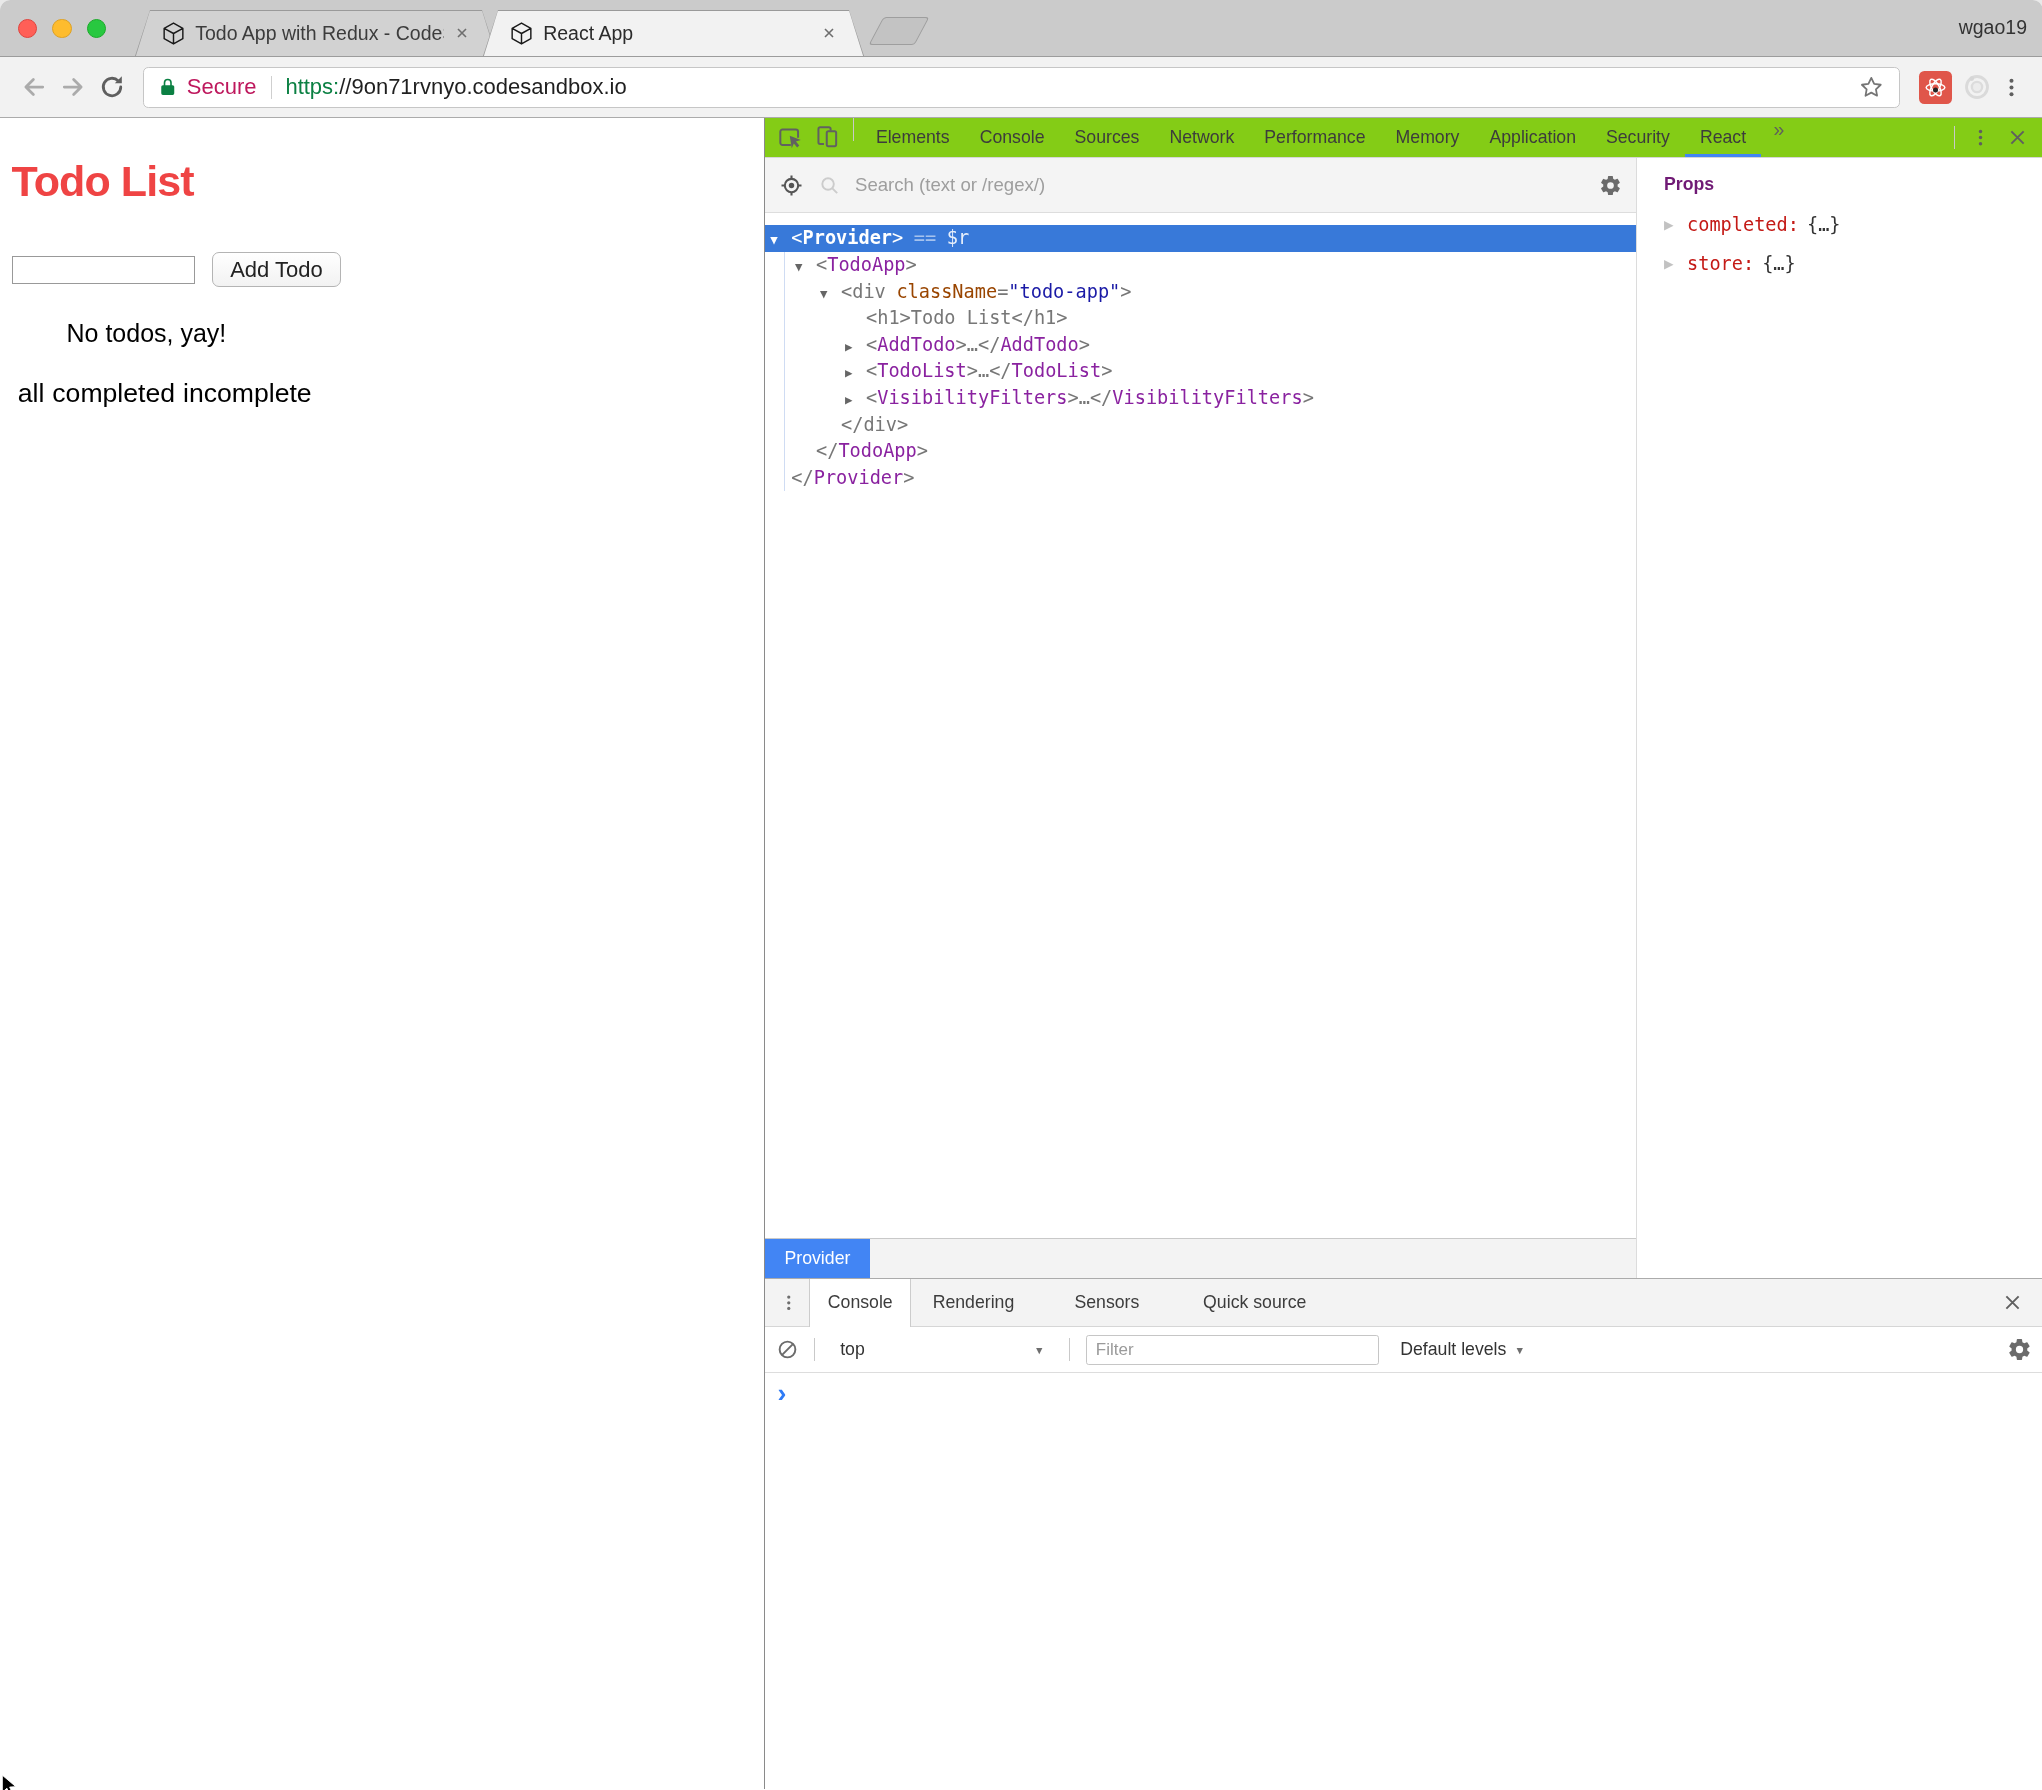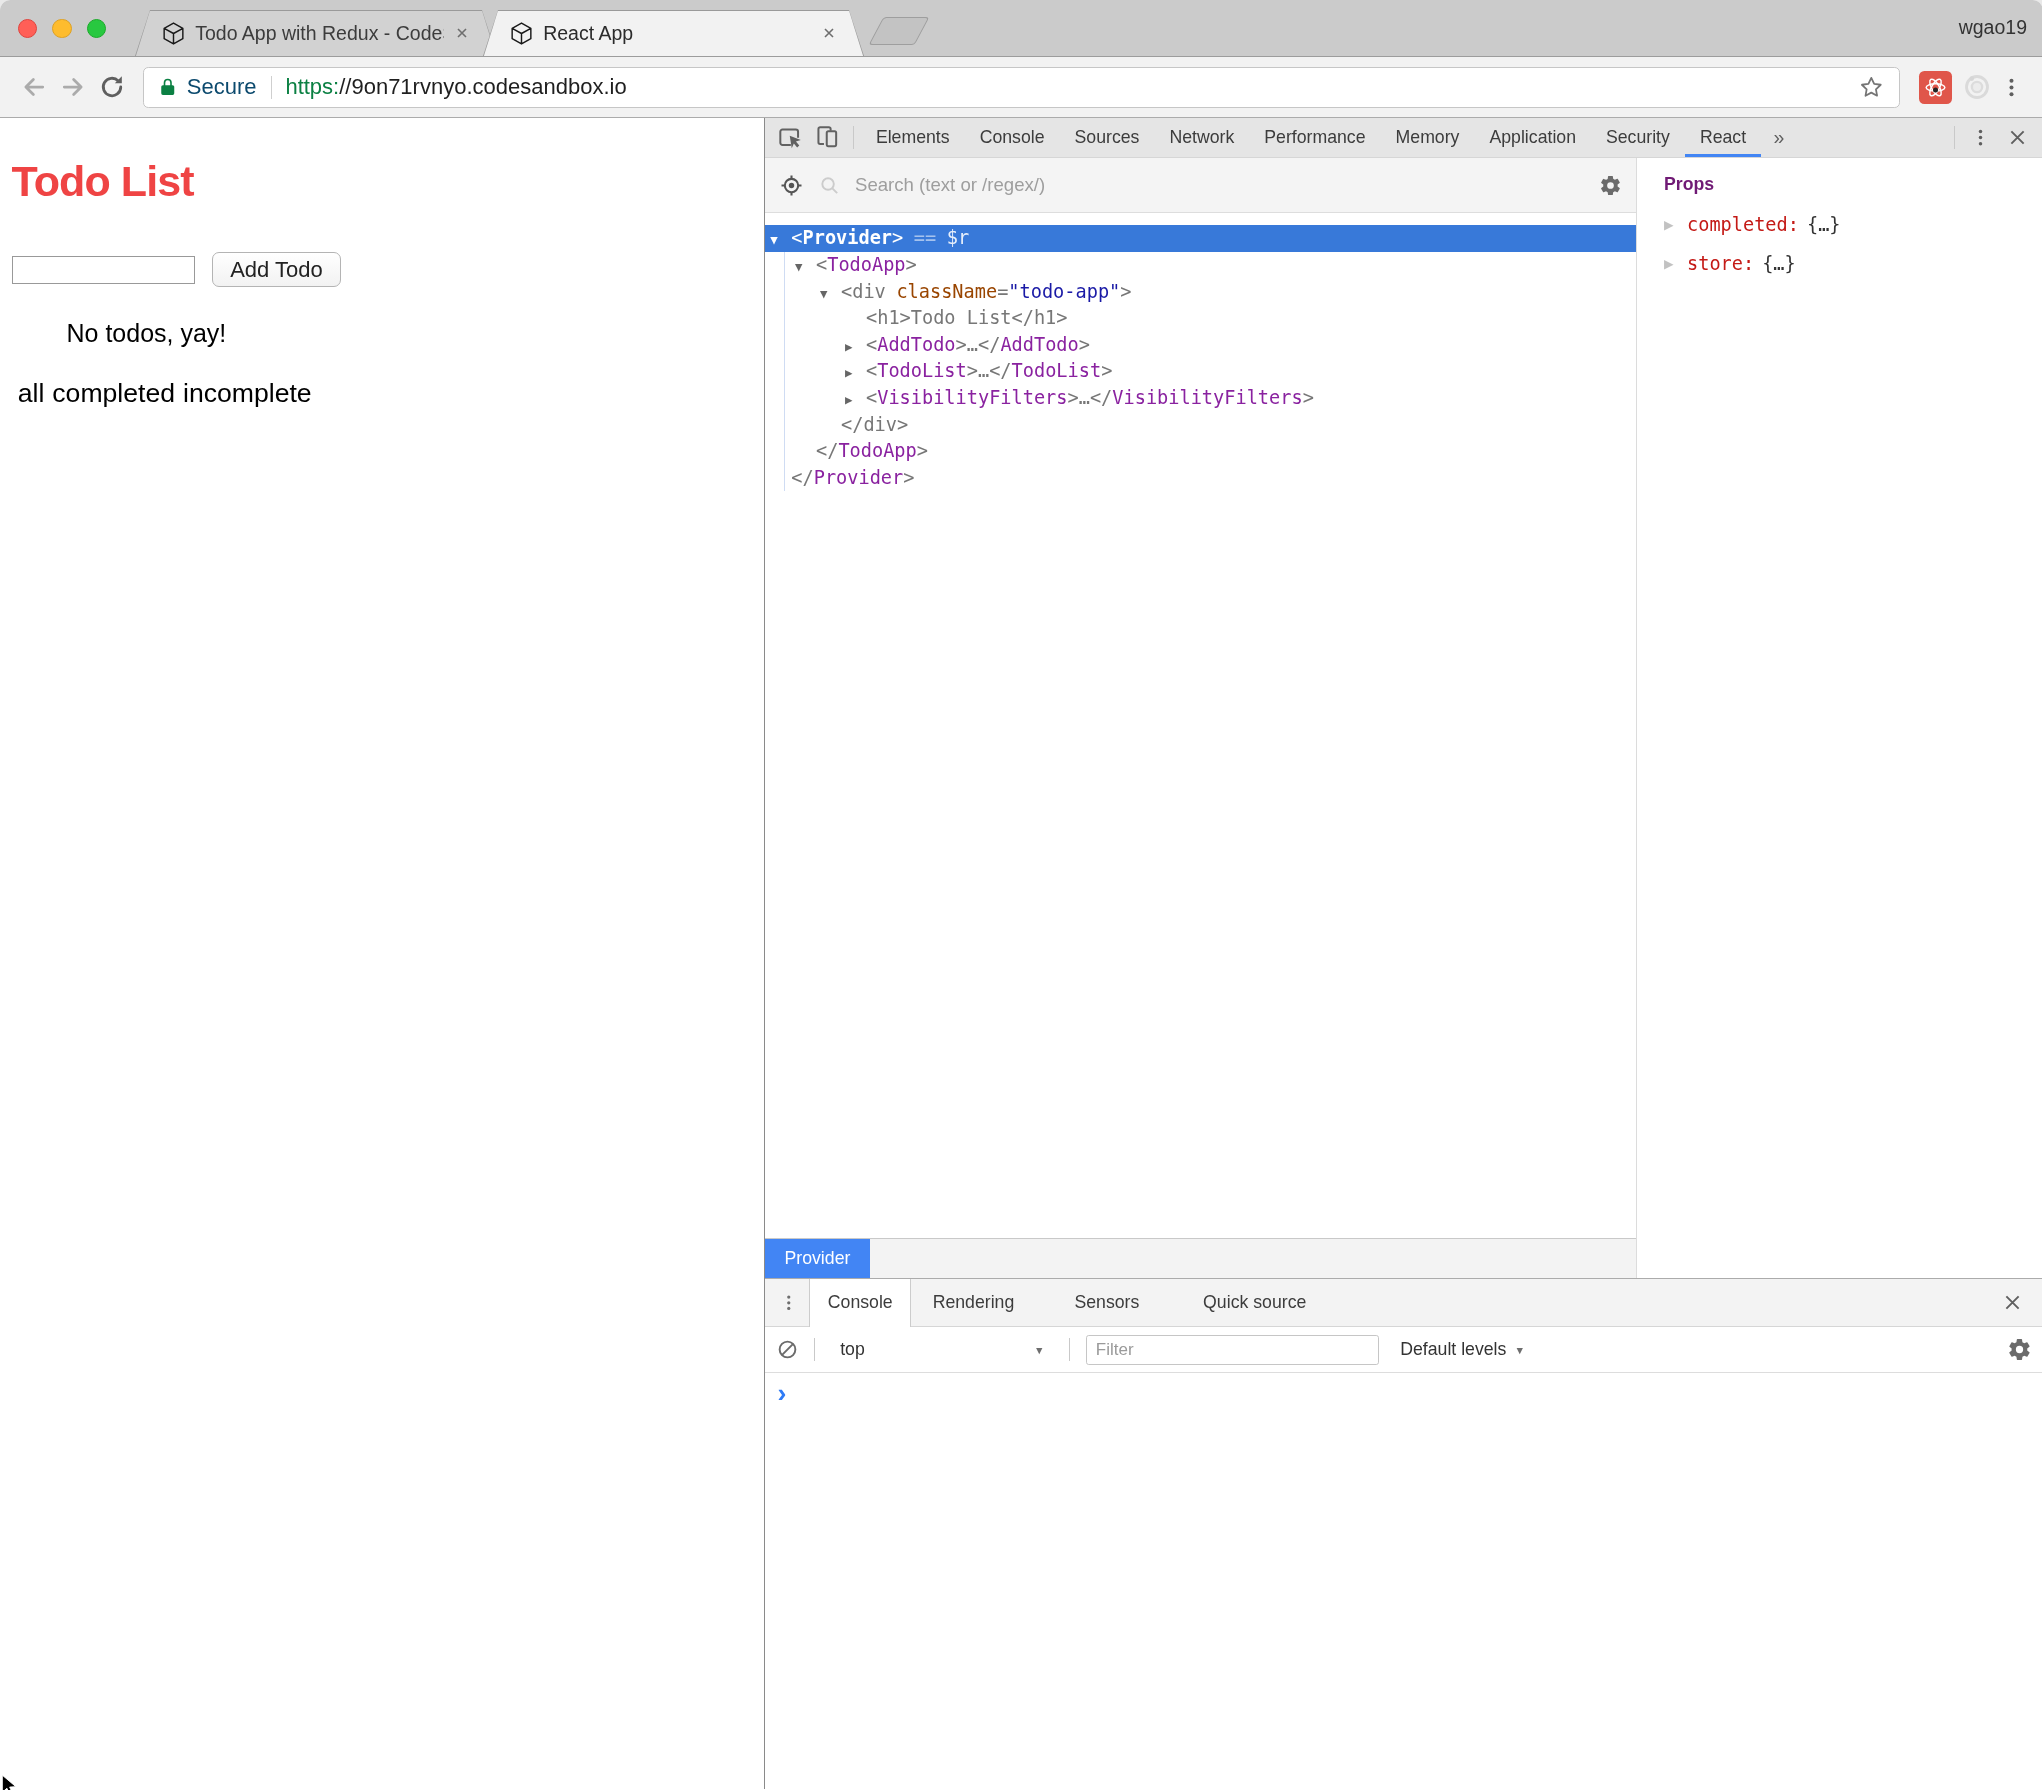--- a/index.html
+++ b/index.html
@@ -23,41 +23,41 @@
   .tab-content { position:absolute; inset:0; display:flex; align-items:center; padding:0 26.6px; gap:10.6px; }
   .tab-title { flex:1; font-size:19.5px; color:#2b2b2b; white-space:nowrap; overflow:hidden; }
   .tab.inactive .tab-title { color:#3c3c3c; }
   .newtab-btn { width:46px; height:28px; margin:7px 0 0 12.4px; background:#c3c3c3; border:0.9px solid #9e9e9e; border-radius:3.5px; transform:skewX(-28deg); }
   .profile-name { position:absolute; right:16px; top:16px; font-size:19.5px; color:#333; }
 
   
   .toolbar { height:61px; background:#f2f2f2; border-bottom:0.9px solid #ababab; display:flex; align-items:center; padding:0 14px; }
   .nav-btn { width:39px; height:39px; display:flex; align-items:center; justify-content:center; }
   .omnibox { flex:1; height:41px; margin:0 12.4px; background:#fff; border:0.9px solid #c6c6c6; border-radius:5.3px; display:flex; align-items:center; padding:0 14px; }
-  .secure-label { font-size:22px; color:#0c4a6e; margin-left:8.9px; }
+  .secure-label { font-size:22px; color:#be185d; margin-left:8.9px; }
   .omni-sep { width:0.9px; height:23px; background:#cfcfcf; margin:0 14px; }
   .url { font-size:22px; white-space:nowrap; overflow:hidden; flex:1; }
   .url .scheme { color:#0b8043; }
   .url .rest { color:#1f1f1f; }
   .ext-red { width:33px; height:33px; border-radius:5.3px; background:#e0564a; display:flex; align-items:center; justify-content:center; margin:0 7px; }
   .ext-slot { width:35px; display:flex; align-items:center; justify-content:center; }
 
   
   .main { display:flex; height:1671px; }
   .page { width:764px; background:#fff; padding:0 0 0 11.5px; }
   .page h1 { font-size:43px; font-weight:bold; color:#ef4444; margin-top:39px; letter-spacing:-0.9px; }
   .add-row { margin-top:46px; display:flex; align-items:center; gap:17.7px; }
   .todo-input { width:183px; height:28px; border:0.9px solid #999; background:#fff; font-size:19.5px; padding:0 5.3px; }
   .add-btn { height:35px; padding:0 17px; font-family:"Liberation Sans",sans-serif; font-size:22px; color:#222; background:linear-gradient(#ffffff,#f2f2f2); border:0.9px solid #b4b4b4; border-radius:7px; }
   .empty-msg { margin:32px 0 0 55px; font-size:25px; color:#000; }
   .filters { margin:30px 0 0 6.2px; display:flex; gap:8px; font-size:26.6px; color:#000; }
 
   
   .devtools { flex:1; border-left:1.8px solid #8a8a8a; display:flex; flex-direction:column; background:#fff; min-width:0; }
-  .dt-tabbar { height:40px; background:#e5e5e5; border-bottom:0.9px solid #d6d6d6; display:flex; align-items:center; padding:0 7px; flex:none; }
+  .dt-tabbar { height:40px; background:#84cc16; border-bottom:0.9px solid #d6d6d6; display:flex; padding:0 7px; flex:none; }
   .icon-btn { width:37px; height:100%; display:flex; align-items:center; justify-content:center; }
   .vsep { width:0.9px; height:23px; background:#c9c9c9; margin:0 7px; }
   .dt-tab { height:100%; display:flex; align-items:center; padding:0 15px; font-size:17.7px; color:#3c3c3c; position:relative; white-space:nowrap; }
   .dt-tab.active::after { content:""; position:absolute; left:0; right:0; bottom:0; height:3.5px; background:#4285f4; }
   .dt-more { font-size:19.5px; color:#5f5f5f; padding:0 12.4px; }
   .dt-right { margin-left:auto; display:flex; align-items:center; }
 
   .dt-body { flex:1; display:flex; min-height:0;gap:11px; }
   .react-panel { flex:1; display:flex; flex-direction:column; border-right:0.9px solid #dcdcdc; min-width:0; }
   .search-row { height:55px; background:#f4f4f4; border-bottom:0.9px solid #ddd; display:flex; align-items:center; padding:0 14px; gap:14px; flex:none; }

